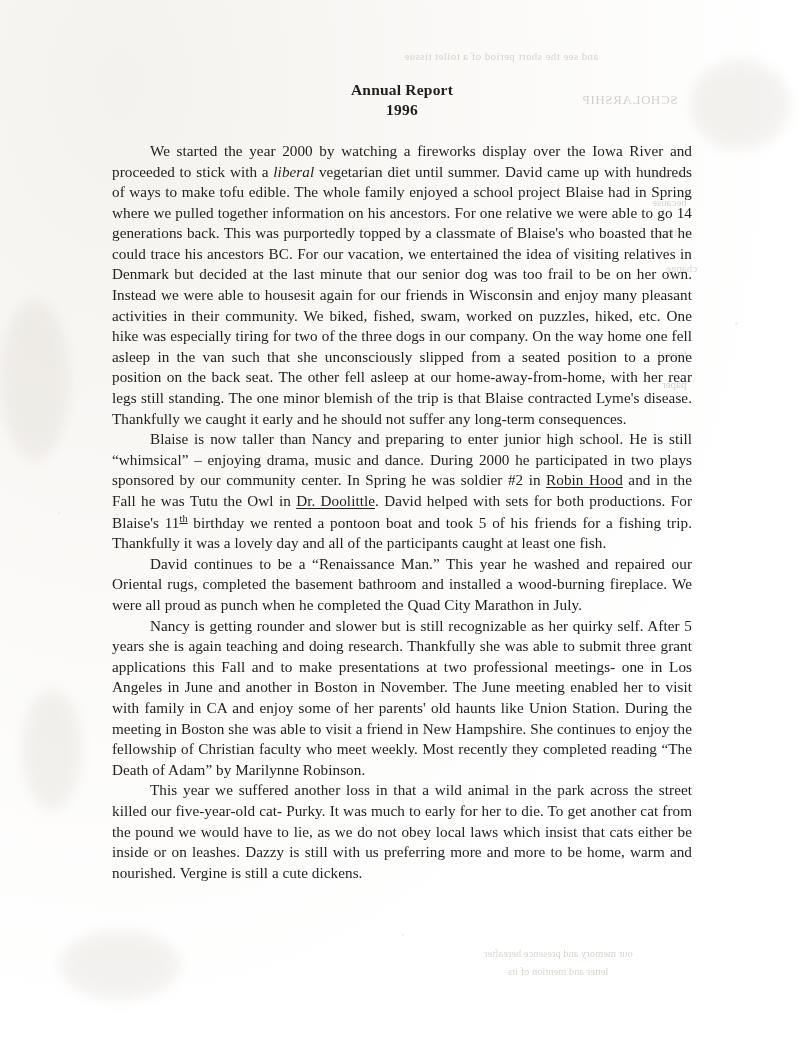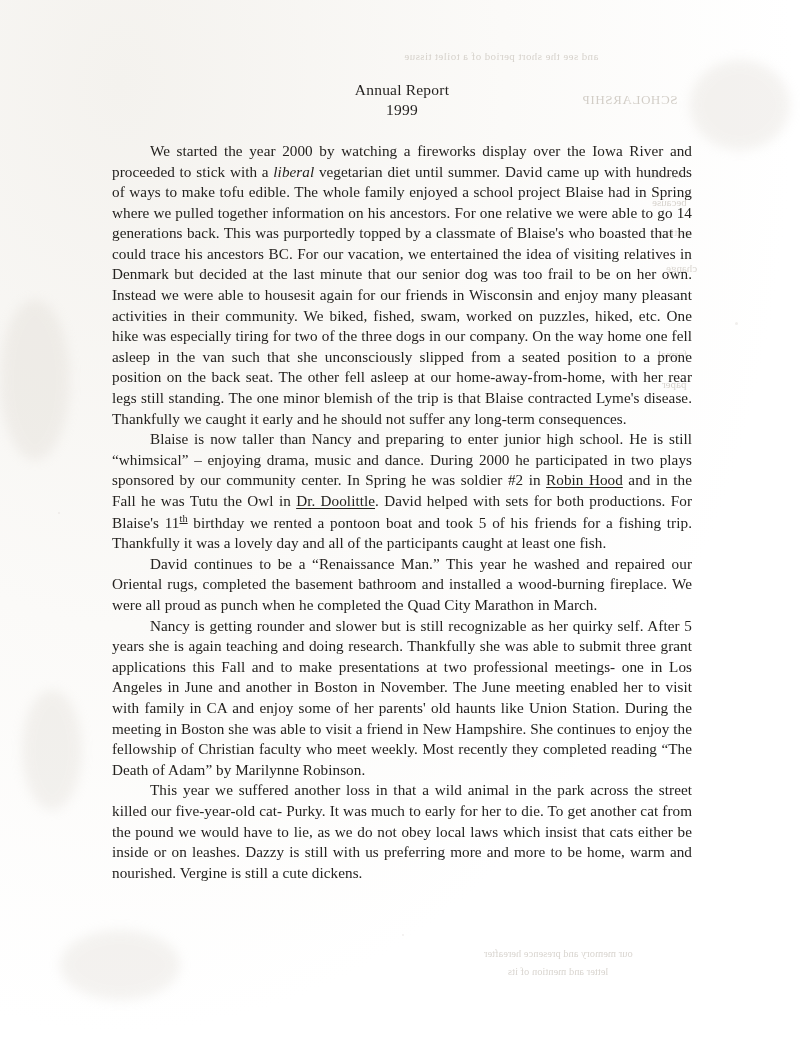--- a/index.html
+++ b/index.html
@@ -40,20 +40,21 @@
     color: #24221f;
   }
 
   .doc-title {
     text-align: center;
     font-size: 15.5px;
     line-height: 1.32;
     letter-spacing: .2px;
     margin: 0 0 20px 0;
     color: #211f1d;
+    font-weight: bold;
   }
   .doc-title .yr { display: block; }
 
   p.para {
     margin: 0;
     font-size: 15.2px;
     line-height: 1.355;
     text-align: justify;
     text-indent: 38px;
     letter-spacing: .05px;
@@ -116,24 +117,24 @@
   <div class="ghost g5">section</div>
   <div class="ghost g6">change</div>
   <div class="ghost g7">formal</div>
   <div class="ghost g8">paper</div>
   <div class="ghost g9">our memory and presence hereafter</div>
   <div class="ghost g10">letter and mention of its</div>
 
   <div class="content">
     <div class="doc-title">
       <span>Annual Report</span>
-      <span class="yr">1999</span>
+      <span class="yr">1996</span>
     </div>
 
     <div id="paragraphs">
         <p class="para"><span>We started the year 2000 by watching a fireworks display over the Iowa River and proceeded to stick with a </span><i class="ital">liberal</i><span> vegetarian diet until summer.  David came up with hundreds of ways to make tofu edible.   The whole family enjoyed a school project Blaise had in Spring where we pulled together information on his ancestors.   For one relative we were able to go 14 generations back.   This was purportedly topped by a classmate of Blaise's who boasted that he could trace his ancestors BC.   For our vacation, we entertained the idea of visiting relatives in Denmark but decided at the last minute that our senior dog was too frail to be on her own.   Instead we were able to housesit again for our friends in Wisconsin and enjoy many pleasant activities in their community.  We biked, fished, swam, worked on puzzles, hiked, etc.  One hike was especially tiring for two of the three dogs in our company.  On the way home one fell asleep in the van such that she unconsciously slipped from a seated position to a prone position on the back seat.  The other fell asleep at our home-away-from-home, with her rear legs still standing.   The one minor blemish of the trip is that Blaise contracted Lyme's disease.  Thankfully we caught it early and he should not suffer any long-term consequences.</span></p>
         <p class="para"><span>Blaise is now taller than Nancy and preparing to enter junior high school.  He is still “whimsical” – enjoying drama, music and dance.  During 2000 he participated in two plays sponsored by our community center.   In Spring he was soldier #2 in </span><u class="und">Robin Hood</u><span> and in the Fall he was Tutu the Owl in </span><u class="und">Dr. Doolittle</u><span>.   David helped with sets for both productions.   For Blaise's 11</span><sup class="ord">th</sup><span> birthday we rented a pontoon boat and took 5 of his friends for a fishing trip.  Thankfully it was a lovely day and all of the participants caught at least one fish.</span></p>
-        <p class="para"><span>David continues to be a “Renaissance Man.”  This year he washed and repaired our Oriental rugs, completed the basement bathroom and installed a wood-burning fireplace.   We were all proud as punch when he completed the Quad City Marathon in March.</span></p>
+        <p class="para"><span>David continues to be a “Renaissance Man.”  This year he washed and repaired our Oriental rugs, completed the basement bathroom and installed a wood-burning fireplace.   We were all proud as punch when he completed the Quad City Marathon in July.</span></p>
         <p class="para"><span>Nancy is getting rounder and slower but is still recognizable as her quirky self.   After 5 years she is again teaching and doing research.   Thankfully she was able to submit three grant applications this Fall and to make presentations at two professional meetings- one in Los Angeles in June and another in Boston in November.   The June meeting enabled her to visit with family in CA and enjoy some of her parents' old haunts like Union Station.   During the meeting in Boston she was able to visit a friend in New Hampshire.   She continues to enjoy the fellowship of Christian faculty who meet weekly.  Most recently they completed reading “The Death of Adam” by Marilynne Robinson.</span></p>
         <p class="para"><span>This year we suffered another loss in that a wild animal in the park across the street killed our five-year-old cat- Purky.   It was much to early for her to die.  To get another cat from the pound we would have to lie, as we do not obey local laws which insist that cats either be inside or on leashes.   Dazzy is still with us preferring more and more to be home, warm and nourished.  Vergine is still a cute dickens.</span></p>
       </div>
   </div>
 </div>
 
 </body></html>

